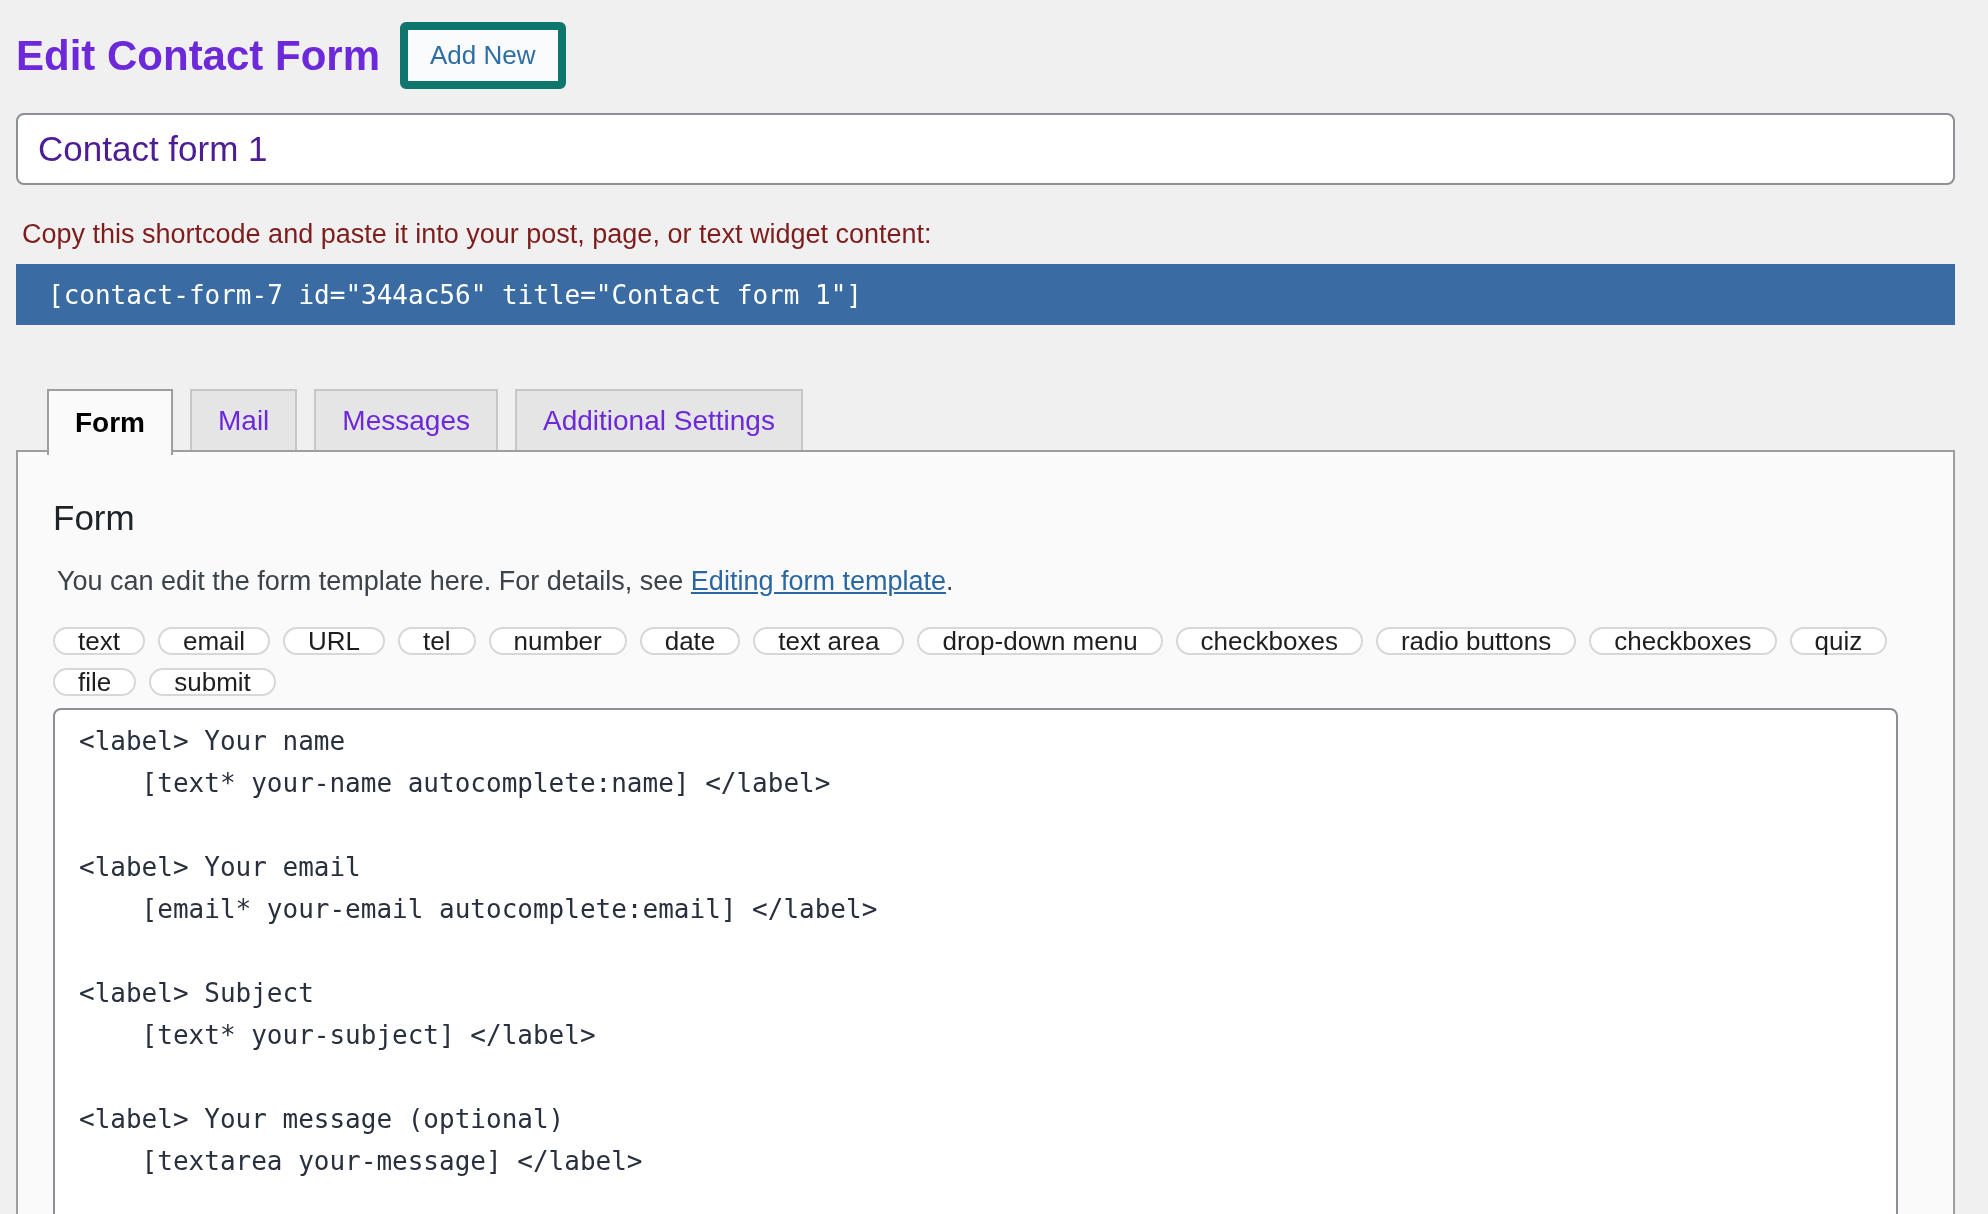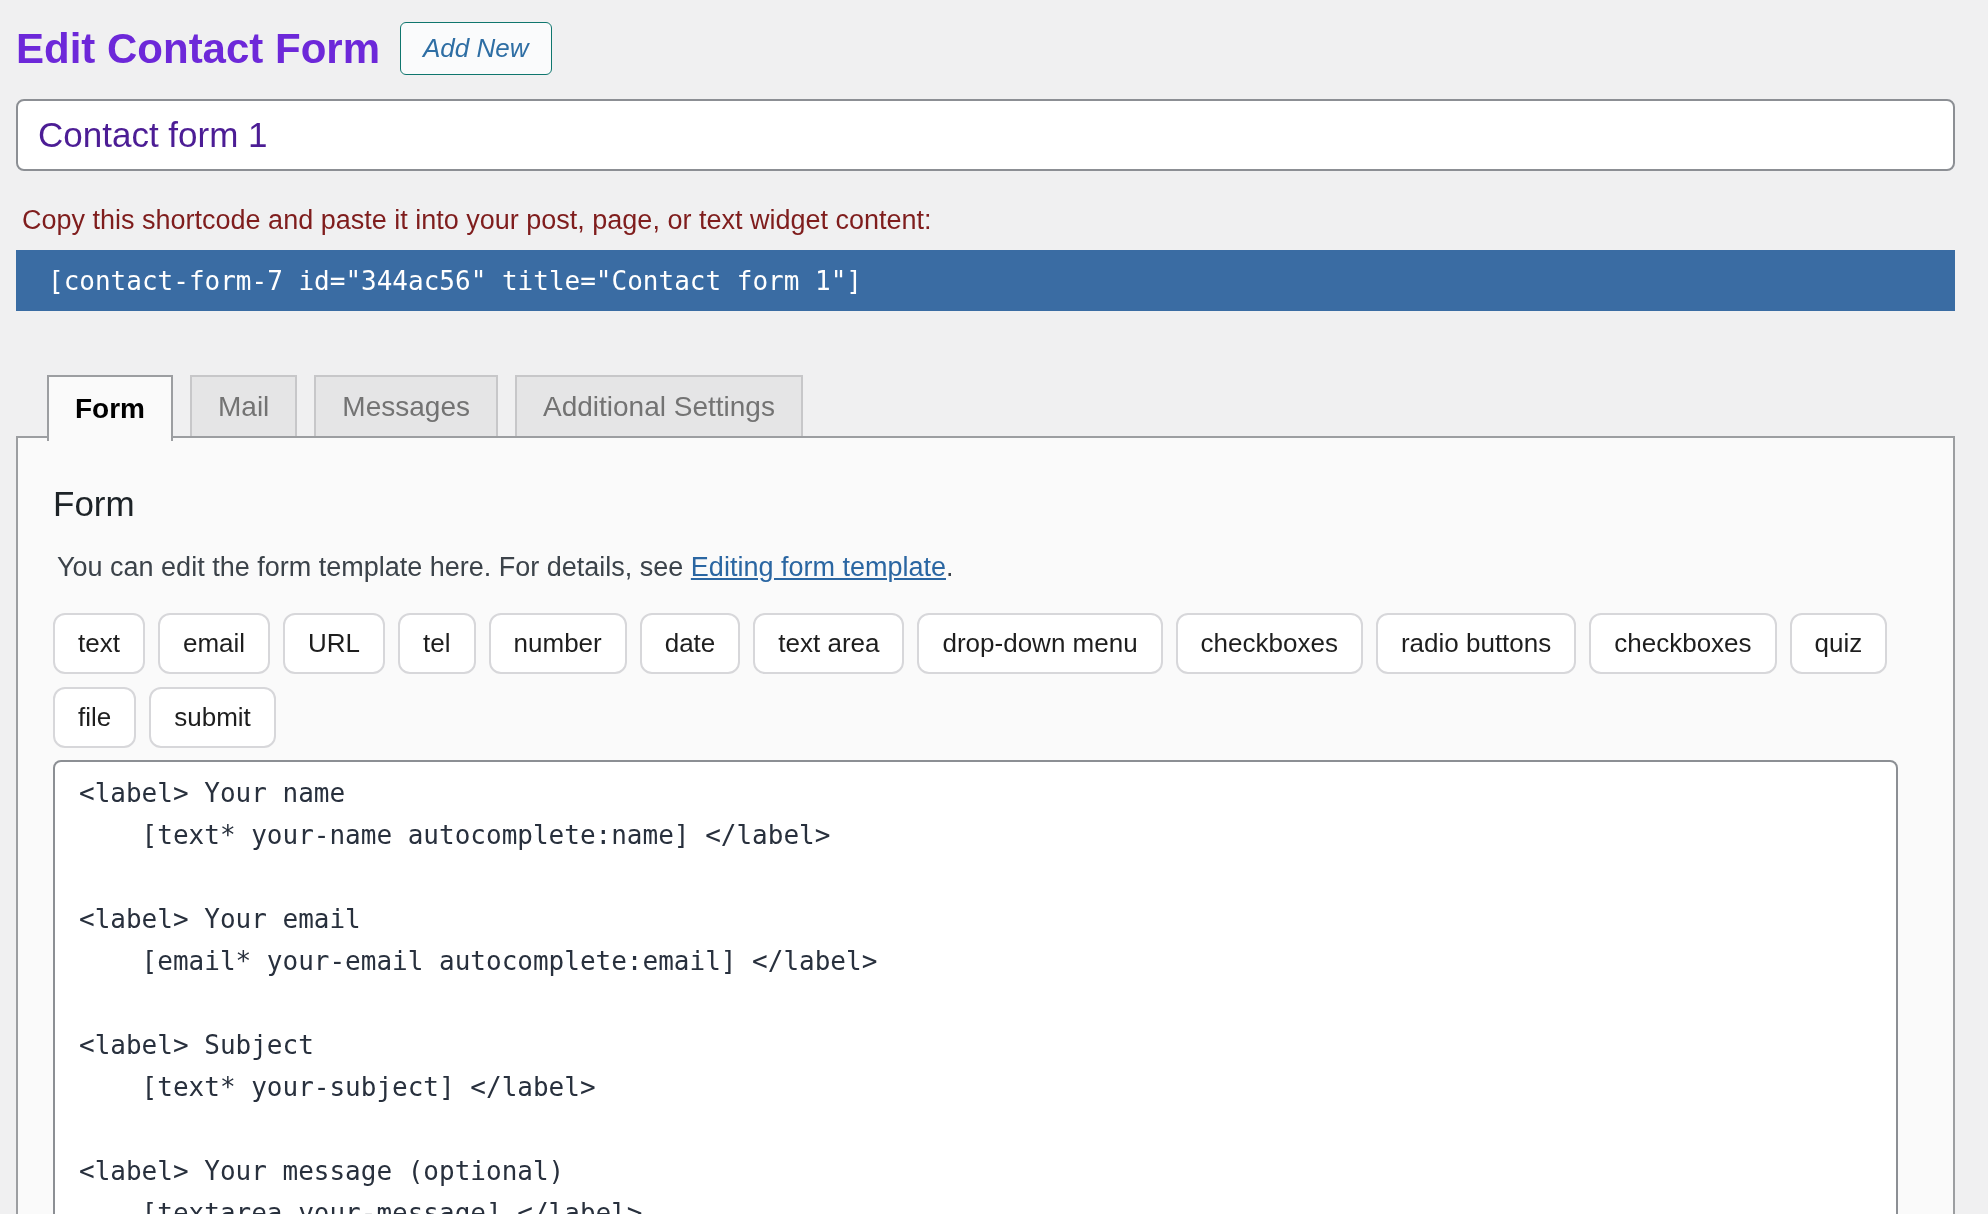--- a/index.html
+++ b/index.html
@@ -29,25 +29,24 @@
     color: #6d28d9;
     letter-spacing: 0;
   }
   .add-new-btn {
     display: inline-flex;
     align-items: center;
     padding: 10px 22px;
     font-size: 26px;
     color: #2e6ea4;
     background: #fafbfc;
-    border: 1px solid #0f766e;
+    border: 8px solid #0f766e;
     border-radius: 6px;
     cursor: pointer;
     font-family: inherit;
-    font-style: italic;
   }
 
   
   .title-input {
     display: block;
     width: 100%;
     height: 72px;
     padding: 0 20px;
     font-size: 35px;
     font-family: inherit;
@@ -89,21 +88,21 @@
     z-index: 2;
     list-style: none;
     margin: 0;
   }
   .tab {
     display: flex;
     align-items: center;
     height: 61px;
     padding: 0 26px;
     font-size: 28px;
-    color: #737373;
+    color: #6d28d9;
     background: #e5e5e6;
     border: 2px solid #c7c7c9;
     border-bottom: none;
     cursor: pointer;
   }
   .tab.active {
     height: 66px;
     margin-bottom: -5px;
     background: #fafafa;
     border-color: #9c9ea1;
@@ -137,28 +136,28 @@
   
   .tag-buttons {
     display: flex;
     flex-wrap: wrap;
     gap: 13px;
     margin-top: 30px;
   }
   .tag-btn {
     display: inline-flex;
     align-items: center;
-    height: 61px;
+    height: 28px;
     padding: 0 23px;
     font-size: 26px;
     font-family: inherit;
     color: #1e1e1e;
     background: #ffffff;
     border: 2px solid #d7d7da;
-    border-radius: 12px;
+    border-radius: 19px;
     cursor: pointer;
     white-space: nowrap;
     text-align: right;
   }
 
   
   .template-textarea {
     display: block;
     width: calc(100% - 20px);
     height: 690px;

